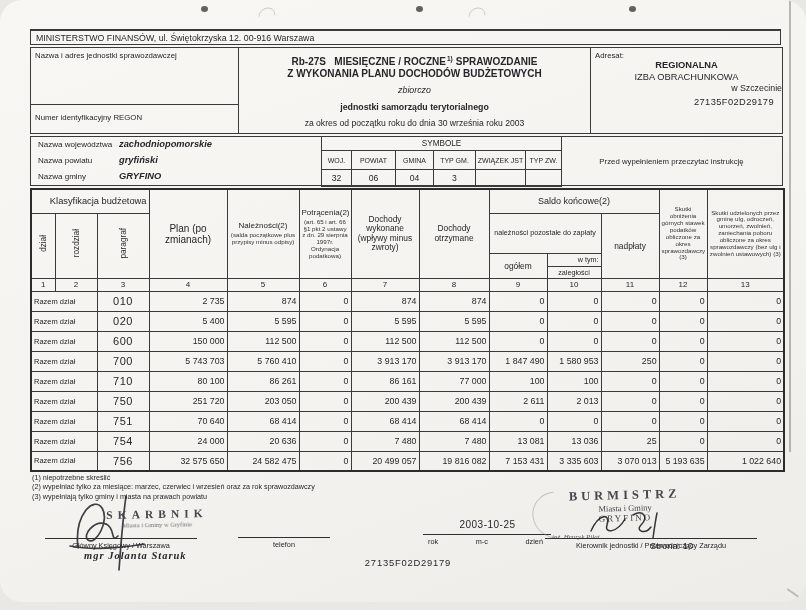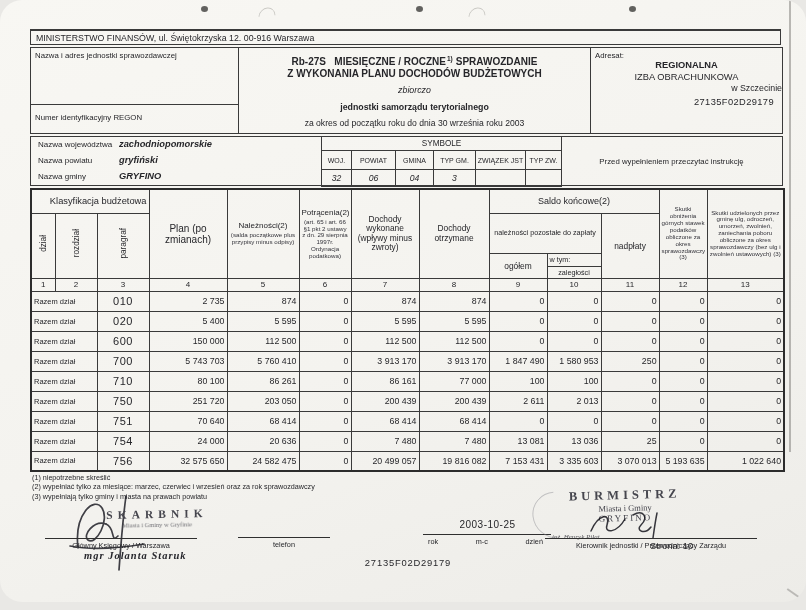--- a/index.html
+++ b/index.html
@@ -39,38 +39,38 @@
   .addr-code{text-align:right;font-size:9.3px;margin-top:4px;padding-right:8px;letter-spacing:.4px;}
   
   .regionbox{position:absolute;left:30px;top:136px;width:753px;height:50px;border:1px solid #3a3a3a;box-sizing:border-box;}
   .rrow{position:absolute;left:0;height:16px;}
   .rlab{position:absolute;left:7px;top:2px;font-size:8px;white-space:nowrap;}
   .rval{position:absolute;left:88px;top:1px;font-size:9.3px;font-weight:bold;font-style:italic;white-space:nowrap;}
   table.symbols{position:absolute;left:290px;top:-1px;width:240px;height:50px;border-collapse:collapse;table-layout:fixed;}
   table.symbols th,table.symbols td{border:1px solid #3a3a3a;font-weight:normal;text-align:center;padding:0;overflow:hidden;}
   .sym-title{font-size:8.2px;height:13px;}
   .sym-h{font-size:7px;height:18px;}
-  .sym-v{font-size:8.6px;height:16px;font-style:italic;}
+  .sym-v{font-size:8.6px;height:16px;}
   .instruction{position:absolute;left:530px;top:0;right:0;bottom:0;display:flex;align-items:center;justify-content:center;
     font-size:7.8px;text-align:left;padding:0 14px;}
   
   table.main{position:absolute;left:30px;top:188px;width:753px;border-collapse:collapse;table-layout:fixed;
     border:2px solid #2c2c2c;}
   table.main th,table.main td{border:1px solid #3a3a3a;font-weight:normal;padding:0 2px;overflow:hidden;box-sizing:border-box;}
   tr.h-a{height:24px;} tr.h-b{height:40px;} tr.h-c{height:13px;} tr.h-d{height:12px;} tr.h-num{height:13px;}
   tr.dr{height:20px;}
   .klas{font-size:9.3px;text-align:right;line-height:10px;}
   .plan-h{font-size:10px;text-align:center;line-height:11px;}
   .h-main{font-size:8px;text-align:center;}
   .h-sub{font-size:6.2px;text-align:center;line-height:6.8px;margin-top:2px;color:#33333a;}
   .mid-h{font-size:8.4px;line-height:9.4px;}
   .saldo{font-size:9px;text-align:center;}
   .poz{font-size:7.2px;text-align:center;line-height:7.8px;}
   .ogolem{font-size:8.4px;text-align:center;}
-  .wtym{font-size:7.2px;text-align:left;padding-left:4px;}
+  .wtym{font-size:7.2px;text-align:right;padding-left:4px;}
   .zal{font-size:7.2px;text-align:center;}
   .nadp{font-size:8.4px;text-align:center;}
   .tiny-h{font-size:6.2px;text-align:center;line-height:6.9px;vertical-align:middle;color:#33333a;}
   .vert-c{text-align:center;vertical-align:middle;}
   .vert{writing-mode:vertical-rl;transform:rotate(180deg);font-size:8.2px;display:inline-block;}
   .num-h{font-size:8px;text-align:center;}
   td.lab{font-size:7.5px;text-align:left;padding-left:4px;}
   td.code{font-size:11px;text-align:center;letter-spacing:.5px;}
   td.num{font-size:8.8px;text-align:right;padding-right:4px;}
   

